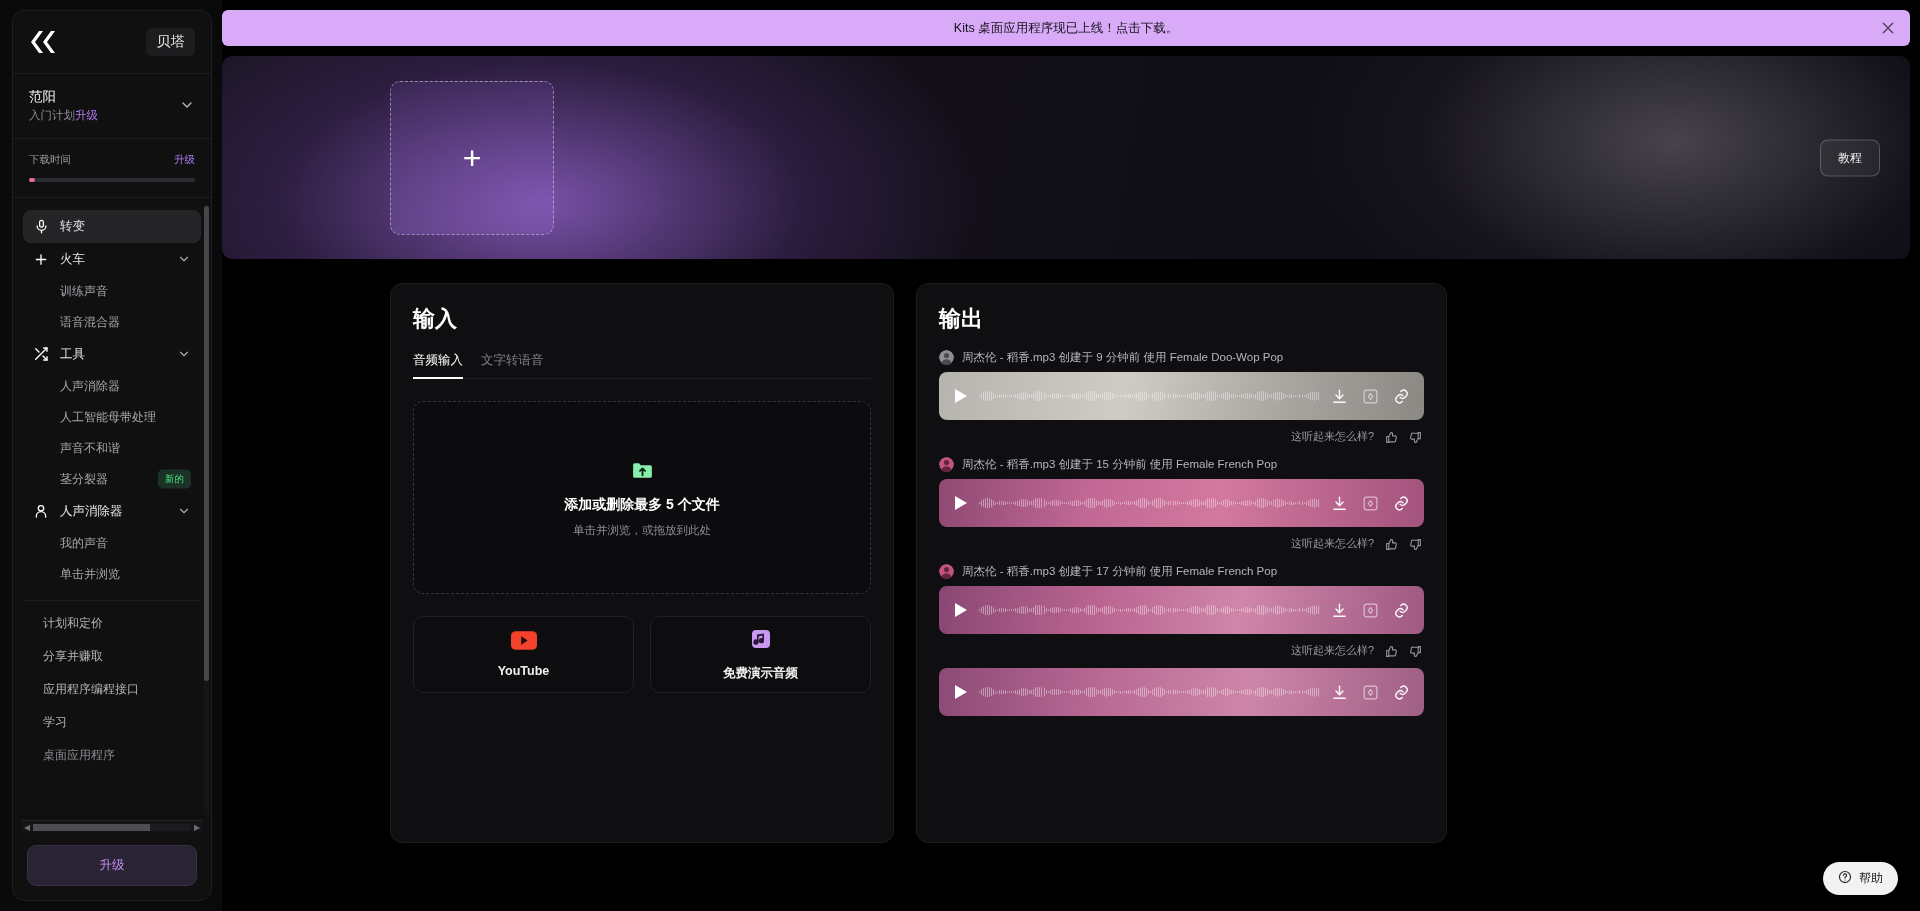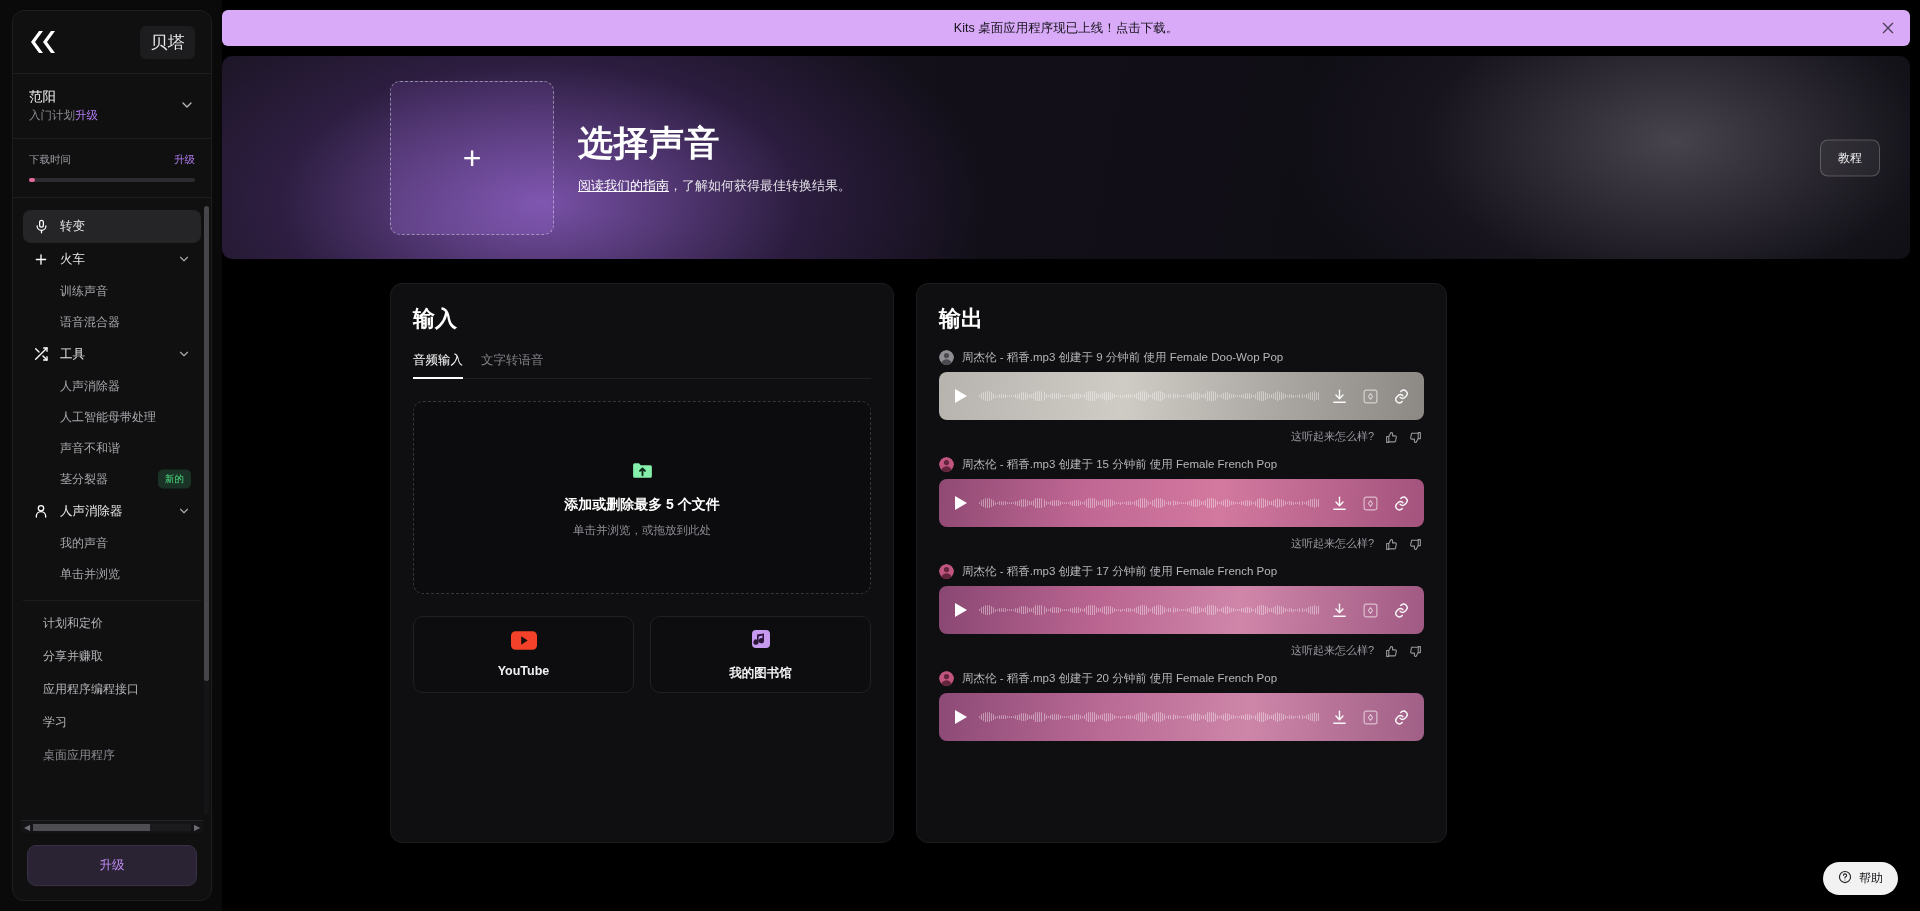--- a/index.html
+++ b/index.html
@@ -24,21 +24,21 @@
     background:#101011; border:1px solid #1e1e20; border-radius: 12px;
     flex:1; display:flex; flex-direction:column; overflow:hidden;
   }
   .sb-head {
     height: 63px; display:flex; align-items:center; justify-content:space-between;
     padding: 0 16px; border-bottom: 1px solid #1d1d1f;
   }
   .logo { display:flex; align-items:center; }
   .logo svg { display:block; }
   .beta-badge {
-    background:#1d1d1f; color:#e9e9ea; font-size:17px; border-radius:6px;
+    background:#1d1d1f; color:#e9e9ea; font-size:14px; border-radius:6px;
     padding:5px 10px; letter-spacing:.3px;
   }
   .sb-account {
     padding: 13px 16px 14px 16px; border-bottom:1px solid #1d1d1f;
     display:flex; align-items:center; justify-content:space-between;
   }
   .acct-name { font-size:13.5px; color:#f2f2f3; line-height:1.45; }
   .acct-plan { font-size:11.5px; color:#8d8d93; line-height:1.5; }
   .acct-plan .up { color:#b07af0; }
   .chev { width:16px; height:16px; opacity:.85; }
@@ -345,24 +345,20 @@
             <line x1="5" y1="5" x2="19" y2="19"></line>
             <line x1="19" y1="5" x2="5" y2="19"></line>
           </svg>
       </span>
     </div>
 
     <section class="hero">
       <div class="hero-plus">
         <span class="p">+</span>
       </div>
-      <div class="hero-text">
-        <div class="hero-title">选择声音</div>
-        <div class="hero-sub"><a>阅读我们的指南</a><span>，了解如何获得最佳转换结果。</span></div>
-      </div>
       <div class="tutorial-btn">教程</div>
     </section>
 
 
     <div class="panels">
 
       <section class="panel input">
         <div class="panel-title">输入</div>
         <div class="tabs">
           <div class="tab active">音频输入</div>
@@ -390,21 +386,21 @@
             </span>
             <span class="src-label">YouTube</span>
           </div>
           <div class="src-card">
             <span>
               <svg width="24" height="24" viewBox="0 0 24 24" aria-hidden="true">
                   <rect x="3" y="3" width="18" height="18" rx="4" fill="#c79af0"></rect>
                   <path d="M15 6.5v7.2a2.6 2.6 0 1 1-1.6-2.4V8.6l-3.8.9v5.6a2.6 2.6 0 1 1-1.6-2.4V7.6z" fill="#2a1438"></path>
                 </svg>
             </span>
-            <span class="src-label">我的图书馆</span>
+            <span class="src-label">免费演示音频</span>
           </div>
         </div>
       </section>
 
       <section class="panel output">
         <div class="panel-title">输出</div>
         <div class="out-list">
 
           <div class="out-item">
             <div class="out-meta">
@@ -1033,28 +1029,20 @@
                     <path d="M7 10l4-7a2.2 2.2 0 0 1 3 2v4h5a2 2 0 0 1 2 2.4l-1.4 6A2 2 0 0 1 17.6 20H7"></path>
                   </svg></span>
               <span class="fb-ic"><svg width="13" height="13" viewBox="0 0 24 24" fill="none" stroke="#b8b8bd" stroke-width="2" stroke-linecap="round" stroke-linejoin="round">
                     <path d="M17 14V3h4v11z"></path>
                     <path d="M17 14l-4 7a2.2 2.2 0 0 1-3-2v-4H5a2 2 0 0 1-2-2.4l1.4-6A2 2 0 0 1 6.4 4H17"></path>
                   </svg></span>
             </div>
           </div>
 
           <div class="out-item">
-            <div class="out-meta">
-              <span class="avatar"><svg width="15" height="15" viewBox="0 0 15 15">
-                    <circle cx="7.5" cy="7.5" r="7.5" fill="#c0567f"></circle>
-                    <circle cx="7.5" cy="5.6" r="2.6" fill="#63253c"></circle>
-                    <path d="M1.8 15a5.7 5.7 0 0 1 11.4 0z" fill="#63253c"></path>
-                  </svg></span>
-              <span>周杰伦 - 稻香.mp3 创建于 20 分钟前 使用 Female French Pop</span>
-            </div>
             <div class="player p3">
               <span class="play-tri"></span>
               <span class="wave">
                   <i style="height:2.0px"></i>
                   <i style="height:5.2px"></i>
                   <i style="height:7.9px"></i>
                   <i style="height:9.6px"></i>
                   <i style="height:10.1px"></i>
                   <i style="height:9.4px"></i>
                   <i style="height:7.7px"></i>

